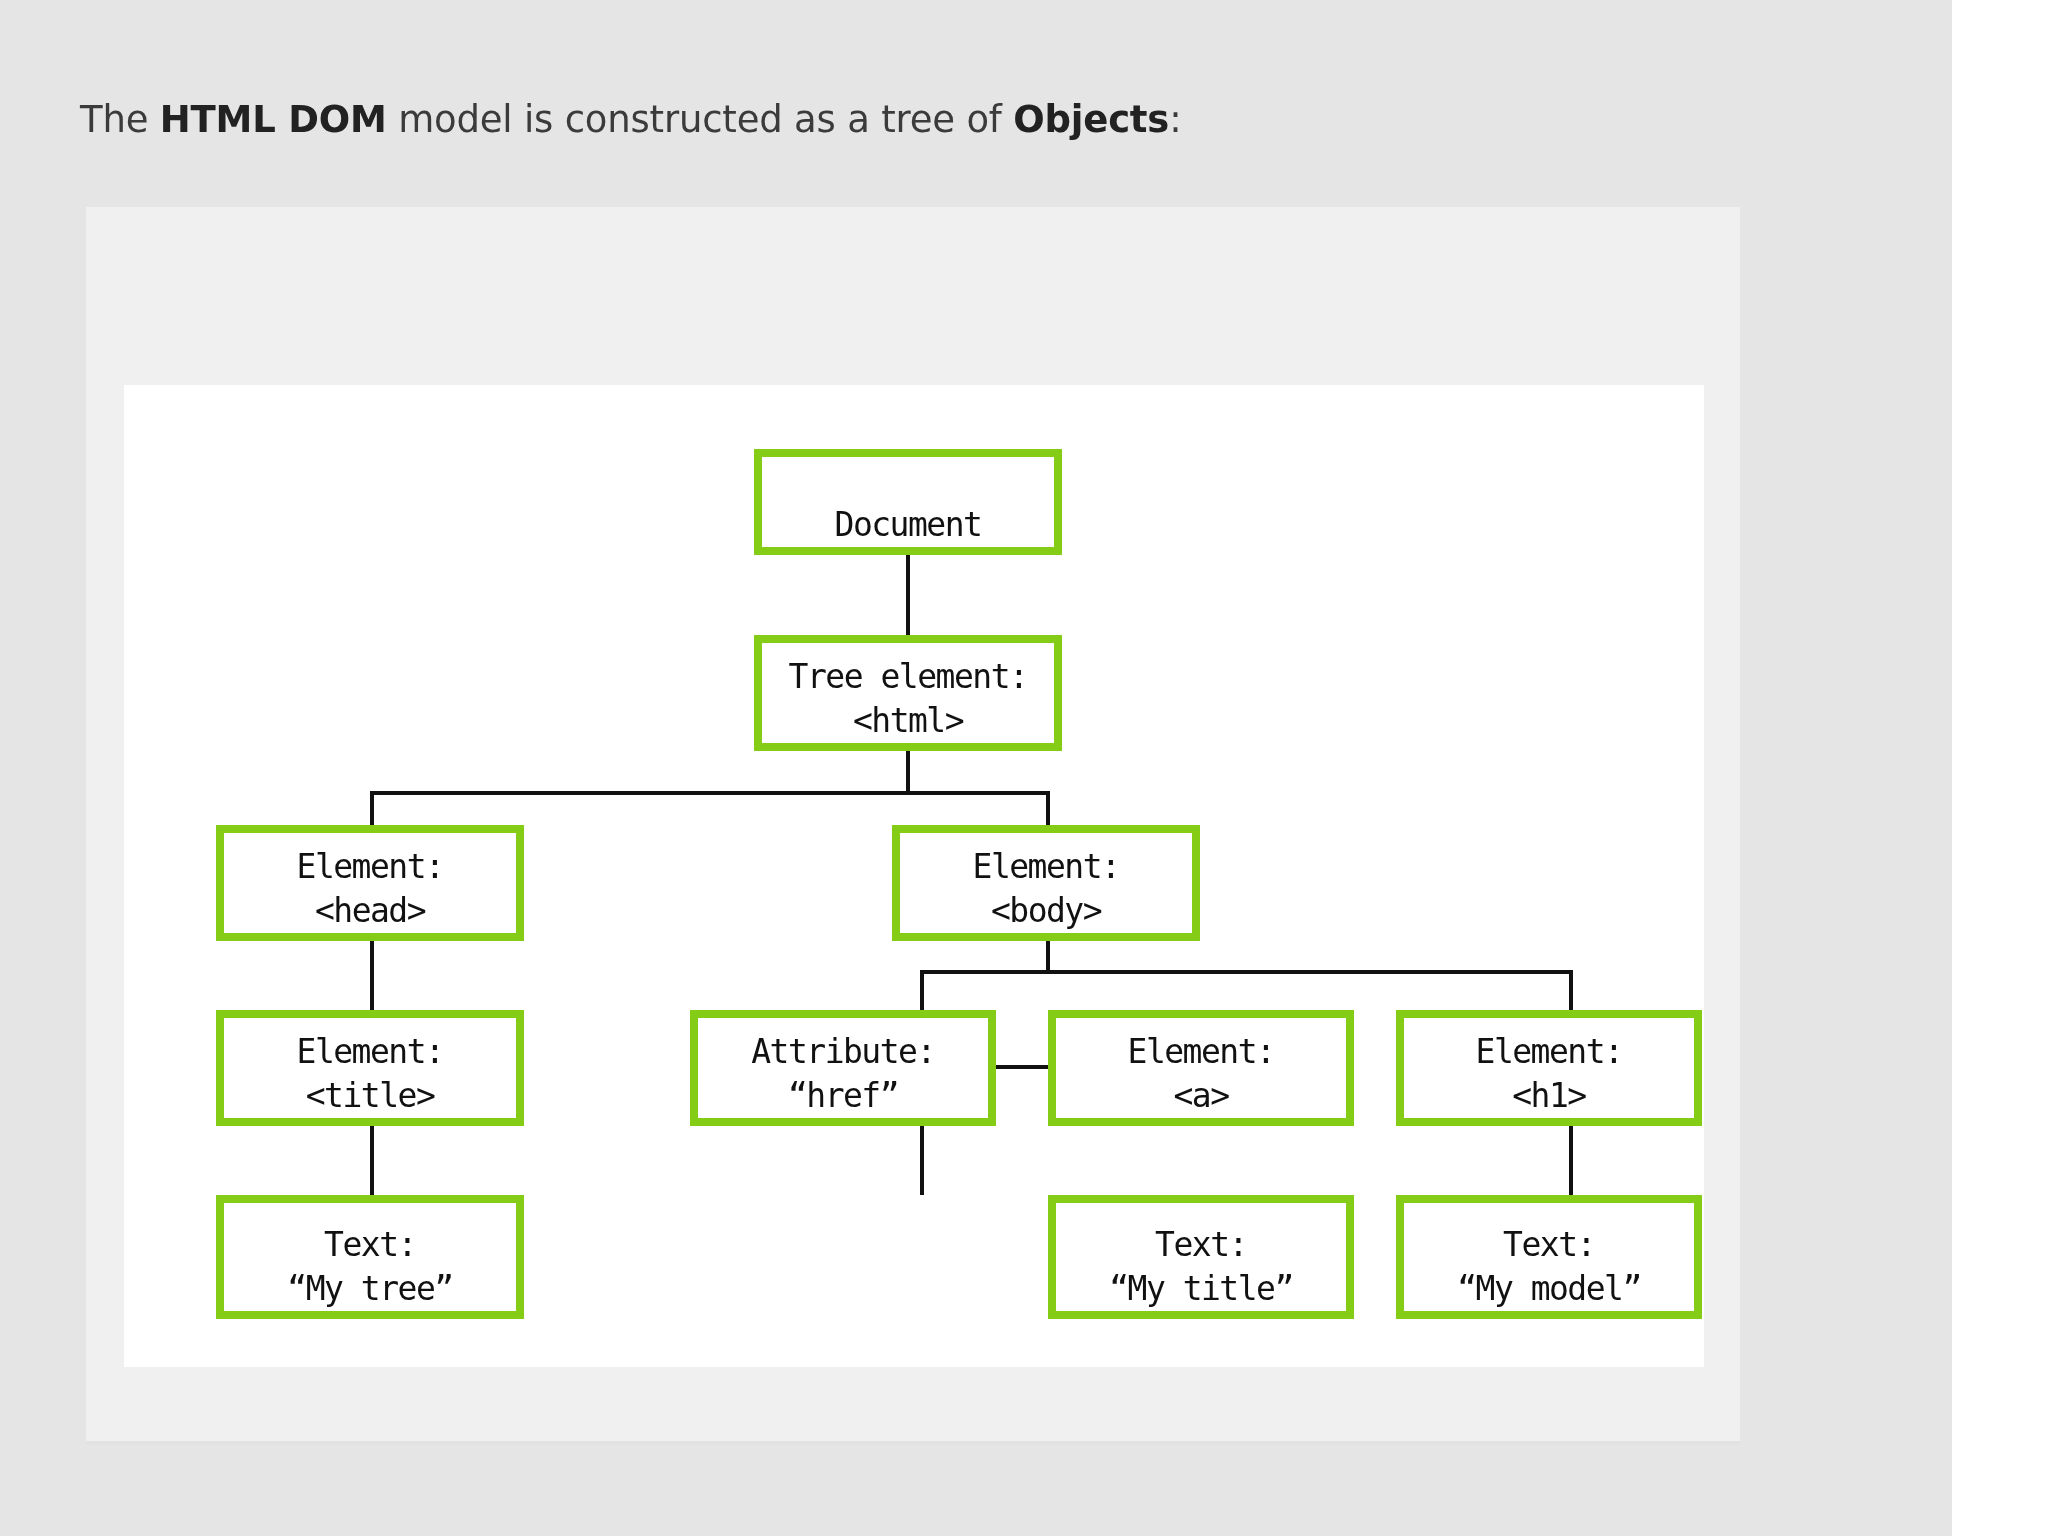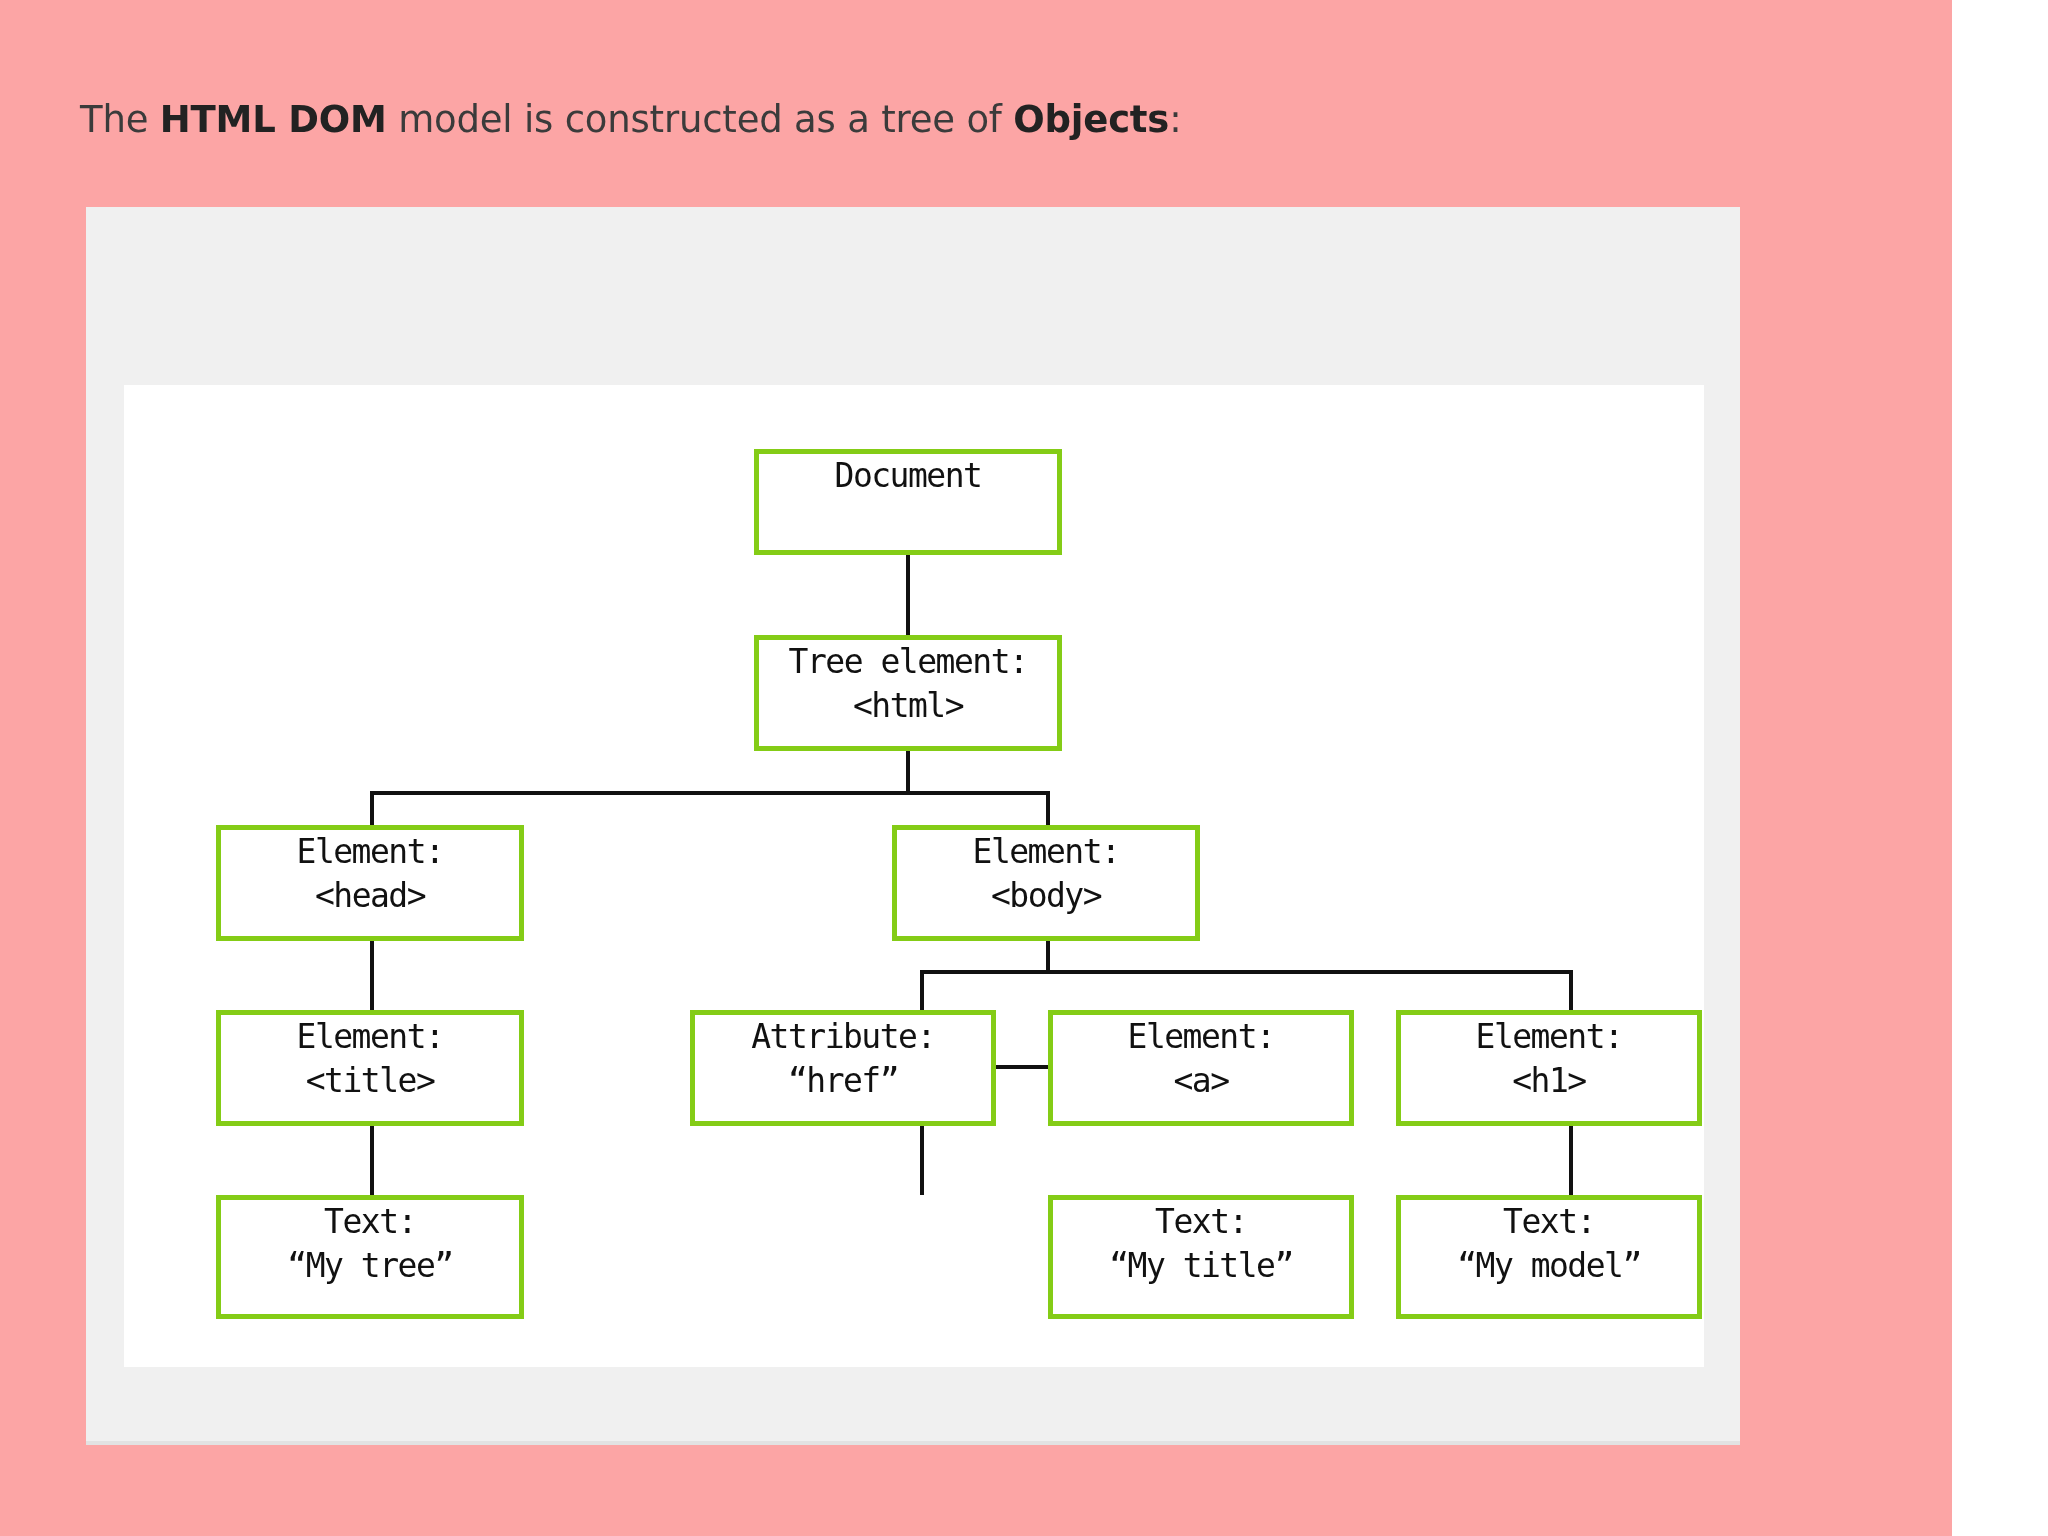--- a/index.html
+++ b/index.html
@@ -5,21 +5,21 @@
   * { box-sizing: border-box; }
   html, body {
     margin: 0; padding: 0;
     background: #ffffff;
     width: 2048px; height: 1536px;
     font-family: "DejaVu Sans Condensed", "Liberation Sans", sans-serif;
   }
   #page {
     position: relative;
     width: 1952px; height: 1536px;
-    background: #fca5a5;
+    background: #e5e5e5;
     overflow: hidden;
   }
 
   
   #intro {
     position: absolute;
     left: 80px; top: 96px;
     font-size: 37px;
     line-height: 48px;
     color: #3b3b3b;
@@ -59,25 +59,25 @@
     position: absolute;
     left: 124px; top: 385px;
     width: 1580px; height: 982px;
     background: #ffffff;
   }
 
   
   .node {
     position: absolute;
     background: #ffffff;
-    border: 5px solid #84cc16;
+    border: 8px solid #84cc16;
     display: flex;
     flex-direction: column;
     align-items: center;
-    justify-content: flex-start;
+    justify-content: flex-end;
     color: #111111;
     font-family: "DejaVu Sans Mono", "Liberation Mono", monospace;
     font-size: 33px;
     line-height: 44px;
     text-align: center;
     white-space: nowrap;
     letter-spacing: -1.5px;
   }
   .node .l2 { display: block; }
 

